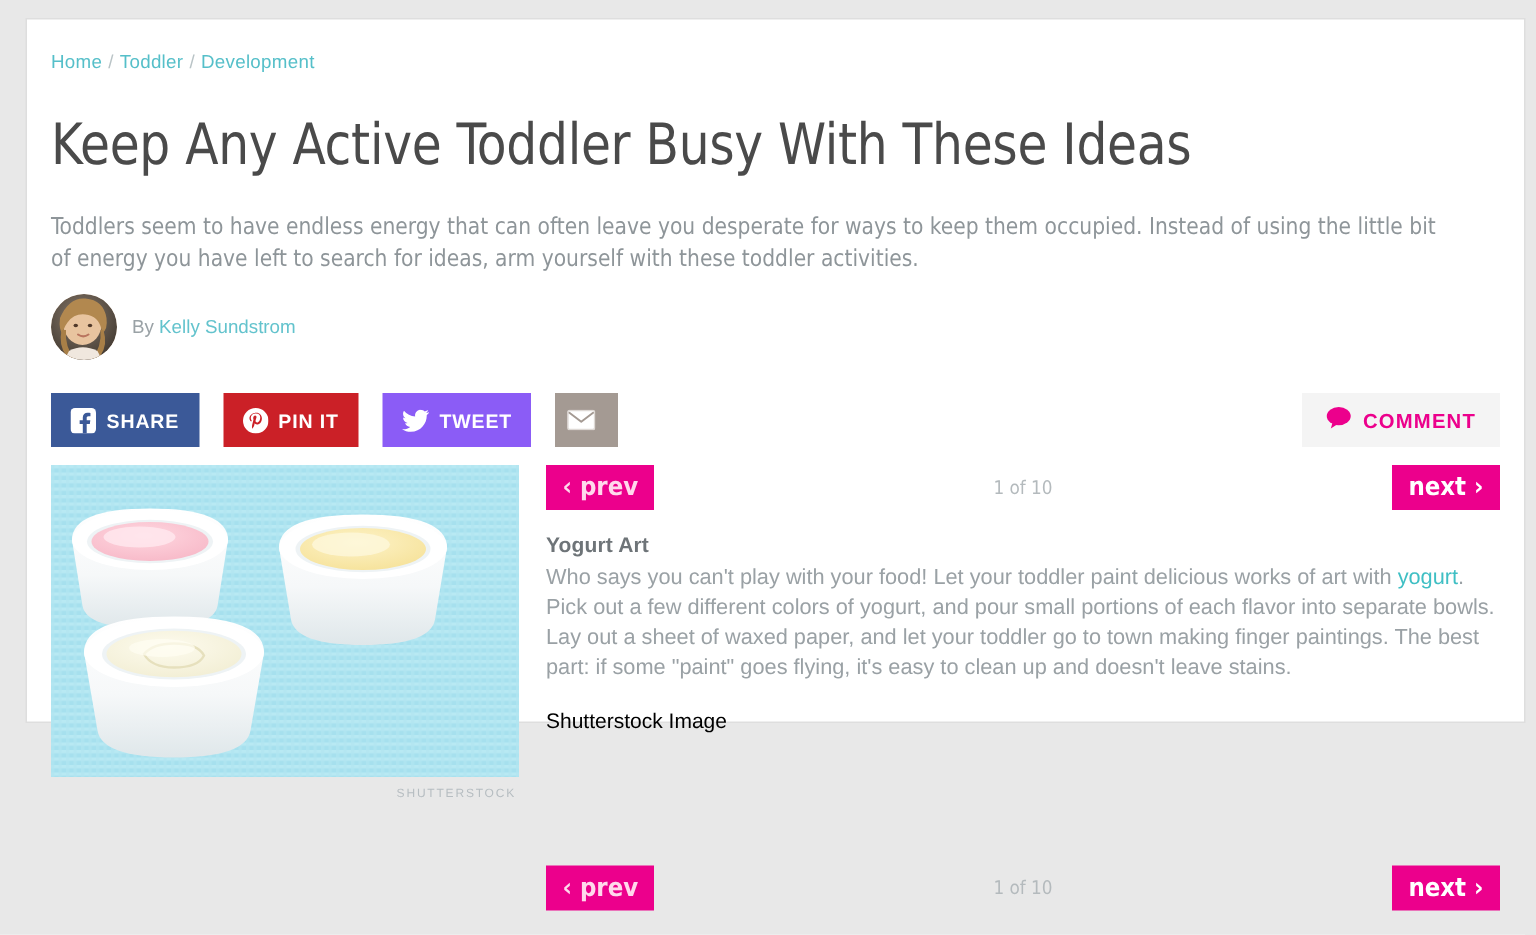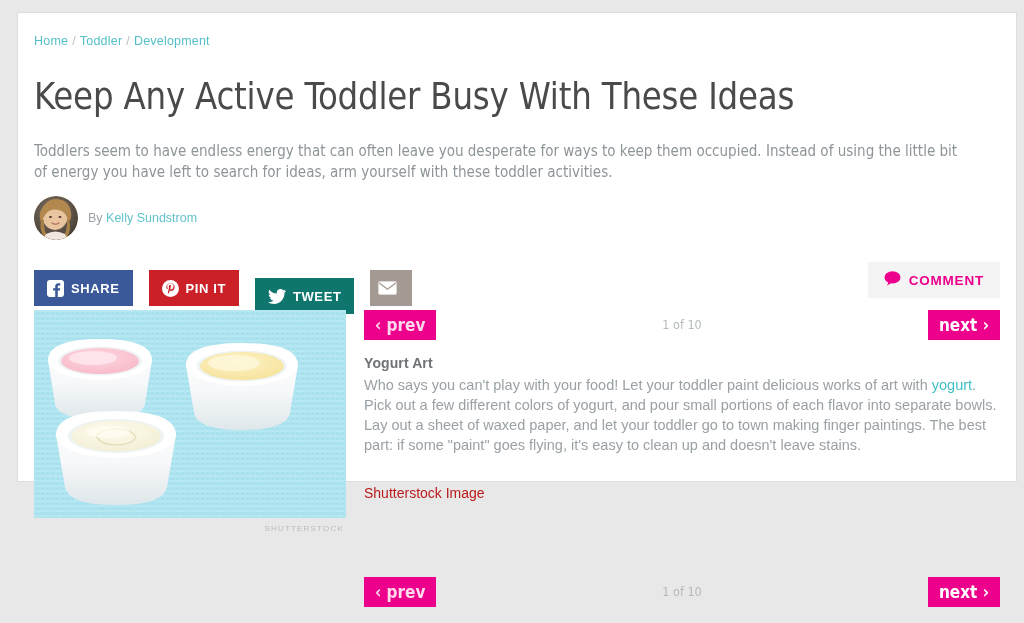--- a/index.html
+++ b/index.html
@@ -113,21 +113,21 @@
     font-weight: bold;
     letter-spacing: 0.6px;
     cursor: pointer;
     border: none;
     font-family: "Liberation Sans", sans-serif;
     user-select: none;
   }
   .sbtn .glyph { display: inline-flex; align-items: center; }
   .sbtn-fb    { background: #3b5998; }
   .sbtn-pin   { background: #cb2027; }
-  .sbtn-tw    { background: #0f766e; margin-top: 16px; }
+  .sbtn-tw    { background: #8b5cf6; }
   .sbtn-mail  { background: #a49a93; width: 42px; padding: 0; justify-content: center; }
   .comment-btn {
     position: absolute;
     right: 16px; top: 249px;
     height: 36px;
     display: inline-flex;
     align-items: center;
     gap: 8px;
     padding: 0 16px;
     background: #f4f4f4;
@@ -203,31 +203,31 @@
     font-family: "DejaVu Sans Condensed", "Liberation Sans Narrow", "Liberation Sans", sans-serif;
   }
   .slide-heading {
     margin: 13px 0 0 0;
     font-size: 14px;
     font-weight: bold;
     color: #6e7478;
     letter-spacing: 0.1px;
   }
   .slide-text {
-    margin: 4px 0 13px 0;
+    margin: 4px 0 0 0;
     font-size: 14.5px;
     line-height: 20px;
     color: #9aa1a5;
   }
   .slide-text a { color: #3fbfc4; text-decoration: none; }
   .src-link {
     display: inline-block;
     margin-top: 17px;
     font-size: 14px;
-    color: #b91c1c;
+    color: #000000;
     text-decoration: none;
   }
   .pager-bottom {
     position: absolute;
     left: 330px; top: 267px;
     width: 636px;
   }
 </style>
 </head>
 <body>

